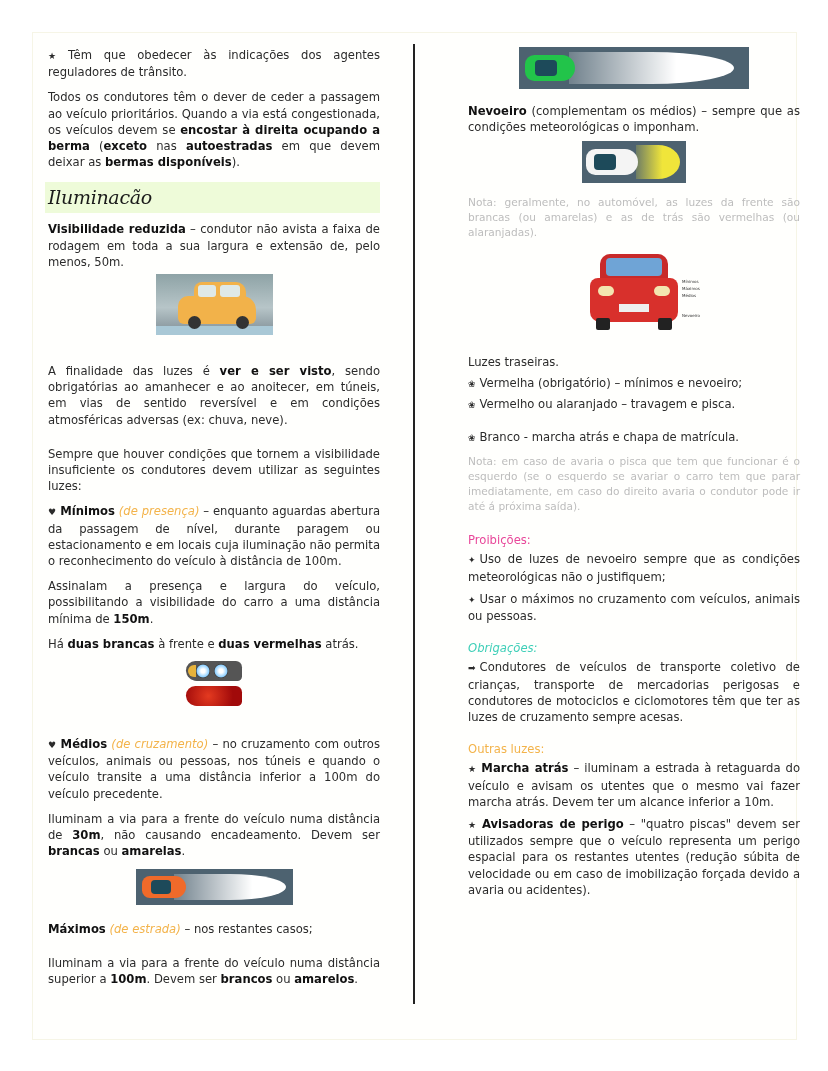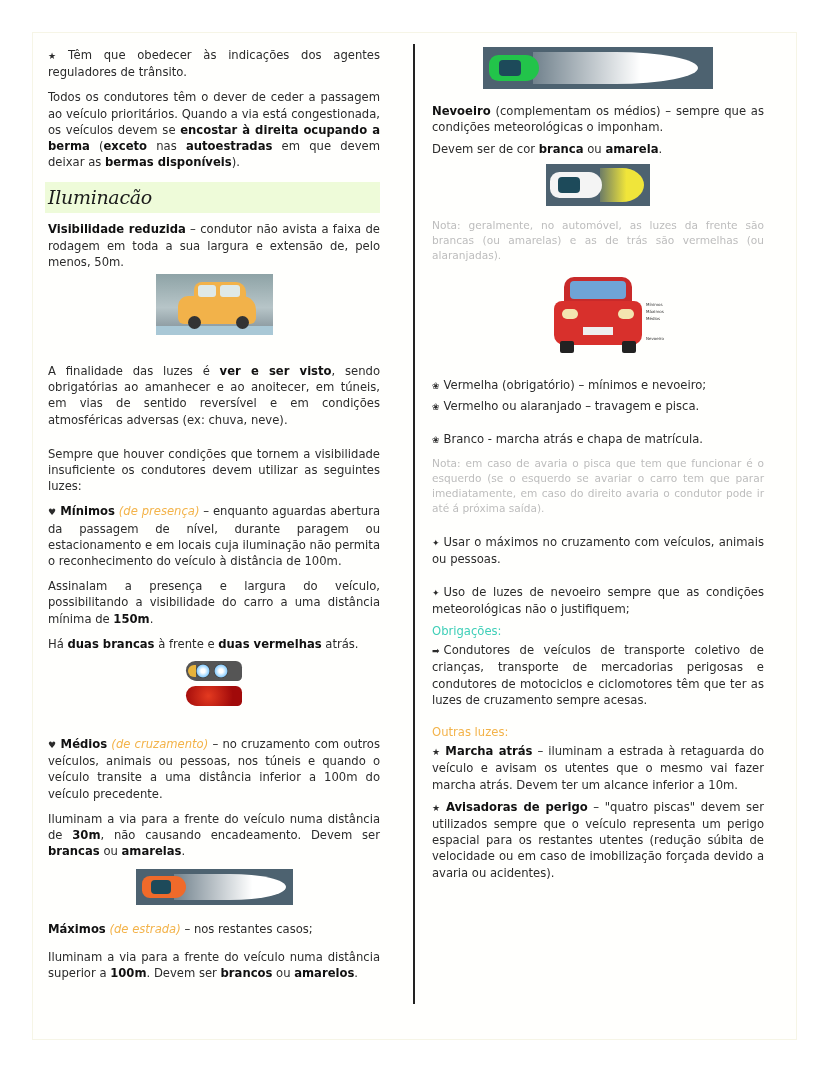--- a/index.html
+++ b/index.html
@@ -4,25 +4,25 @@
 <style>
   html, body { margin:0; padding:0; background:#ffffff; }
   body { width:828px; height:1071px; position:relative; overflow:hidden;
          font-family:"DejaVu Sans", sans-serif; color:#2b2b2b; }
   .page { position:absolute; left:32px; top:32px; width:763px; height:1006px;
           background:#fffffd; border:1px solid #f6f5e6; }
   .divider { position:absolute; left:413px; top:44px; width:1.5px; height:960px; background:#222; }
   .col { position:absolute; font-size:11.6px; line-height:16.2px; text-align:justify; }
   .col p { margin:0 0 9px 0; }
   .col-left { left:48px; top:47px; width:332px; }
-  .col-right { left:432px; top:45px; width:332px; }
+  .col-right { left:468px; top:45px; width:332px; }
   b { color:#111; font-weight:bold; }
   .orange { color:#f3b34a;font-style:italic; }
   .pink { color:#e8479a; }
-  .teal { color:#3fcfb8; }
+  .teal { color:#3fcfb8;font-style:italic; }
   .gold { color:#f3b34a; }
   .grey { color:#bdbdbd; font-size:10.6px; line-height:15px; }
   .bul { font-size:9px; margin-right:4px; }
   .heading-bar { background:#eefbd9; height:31px; margin:12px 0 8px -3px; padding-left:3px;
                  font-family:"DejaVu Serif", serif; font-style:italic; font-size:19px;
                  line-height:31px; color:#1a1a1a; letter-spacing:-0.3px; }
   .img-row { display:flex; justify-content:center; margin:2px 0 10px; }
   .spacer { height:18px; }
 
   
@@ -114,37 +114,36 @@
   <div class="img-row">
     <div class="beam" style="width:157px;height:36px">
       <div class="light" style="left:38px;width:112px;height:26px;background:linear-gradient(90deg,rgba(255,255,255,0.2),#fff 70%);"></div>
       <div class="car" style="left:6px;width:44px;height:22px;background:#f06a2a;">
           <div class="win" style="left:9px;top:4px;width:20px;height:14px;"></div>
         </div>
     </div>
   </div>
   <div style="height:6px"></div>
 
-  <p style="margin-bottom:12px"><b>Máximos</b> <span class="orange">(de estrada)</span><span> – nos restantes casos;</span></p>
+  <p style="margin-bottom:18px"><b>Máximos</b> <span class="orange">(de estrada)</span><span> – nos restantes casos;</span></p>
 
   <p><span>Iluminam a via para a frente do veículo numa distância superior a </span><b>100m</b><span>. Devem ser </span><b>brancos</b><span> ou </span><b>amarelos</b><span>.</span></p>
 </div>
 
 <div class="col col-right">
   <div class="img-row" style="margin:2px 0 14px">
     <div class="beam" style="width:230px;height:42px">
       <div class="light" style="left:50px;width:165px;height:32px;background:linear-gradient(90deg,rgba(255,255,255,0.2),#fff 65%);"></div>
       <div class="car" style="left:6px;width:50px;height:26px;background:#22c44a;">
           <div class="win" style="left:10px;top:5px;width:22px;height:16px;"></div>
         </div>
     </div>
   </div>
 
   <p style="margin-bottom:6px"><b>Nevoeiro</b><span> (complementam os médios) – sempre que as condições meteorológicas o imponham.</span></p>
-  <p style="margin-bottom:6px"><span>Devem ser de cor </span><b>branca</b><span> ou </span><b>amarela</b><span>.</span></p>
 
   <div class="img-row" style="margin-bottom:12px">
     <div class="beam" style="width:104px;height:42px">
       <div class="light" style="left:54px;width:44px;height:34px;background:linear-gradient(90deg,rgba(240,230,60,0.2),#f0e53a 60%);"></div>
       <div class="car" style="left:4px;width:52px;height:26px;background:#f4f4f4;">
           <div class="win" style="left:8px;top:5px;width:22px;height:16px;"></div>
         </div>
     </div>
   </div>
 
@@ -160,28 +159,30 @@
         <div class="plate"></div>
       <div class="tire1"></div>
         <div class="tire2"></div>
       <span class="lbl" style="top:22px">Mínimos</span>
       <span class="lbl" style="top:29px">Máximos</span>
       <span class="lbl" style="top:36px">Médios</span>
       <span class="lbl" style="top:56px">Nevoeiro</span>
     </div>
   </div>
 
+  <p style="margin-bottom:4px">Luzes traseiras.</p>
   <p style="margin-bottom:4px"><span class="bul">❀</span><span>Vermelha (obrigatório) – mínimos e nevoeiro;</span></p>
   <p style="margin-bottom:16px"><span class="bul">❀</span><span>Vermelho ou alaranjado – travagem e pisca.</span></p>
   <p style="margin-bottom:8px"><span class="bul">❀</span><span>Branco - marcha atrás e chapa de matrícula.</span></p>
 
   <p class="grey" style="margin-bottom:18px">Nota: em caso de avaria o pisca que tem que funcionar é o esquerdo (se o esquerdo se avariar o carro tem que parar imediatamente, em caso do direito avaria o condutor pode ir até á próxima saída).</p>
 
+  <p class="pink" style="margin-bottom:3px">Proibições:</p>
+  <p style="margin-bottom:6px"><span class="bul">✦</span><span>Uso de luzes de nevoeiro sempre que as condições meteorológicas não o justifiquem;</span></p>
   <p style="margin-bottom:16px"><span class="bul">✦</span><span>Usar o máximos no cruzamento com veículos, animais ou pessoas.</span></p>
-  <p style="margin-bottom:6px"><span class="bul">✦</span><span>Uso de luzes de nevoeiro sempre que as condições meteorológicas não o justifiquem;</span></p>
 
   <p class="teal" style="margin-bottom:3px">Obrigações:</p>
   <p style="margin-bottom:16px"><span class="bul">➡</span><span>Condutores de veículos de transporte coletivo de crianças, transporte de mercadorias perigosas e condutores de motociclos e ciclomotores têm que ter as luzes de cruzamento sempre acesas.</span></p>
 
   <p class="gold" style="margin-bottom:3px">Outras luzes:</p>
   <p style="margin-bottom:6px"><span class="bul">★</span><b>Marcha atrás</b><span> – iluminam a estrada à retaguarda do veículo e avisam os utentes que o mesmo vai fazer marcha atrás. Devem ter um alcance inferior a 10m.</span></p>
   <p><span class="bul">★</span><b>Avisadoras de perigo</b><span> – "quatro piscas" devem ser utilizados sempre que o veículo representa um perigo espacial para os restantes utentes (redução súbita de velocidade ou em caso de imobilização forçada devido a avaria ou acidentes).</span></p>
 </div>
 
 </body></html>

